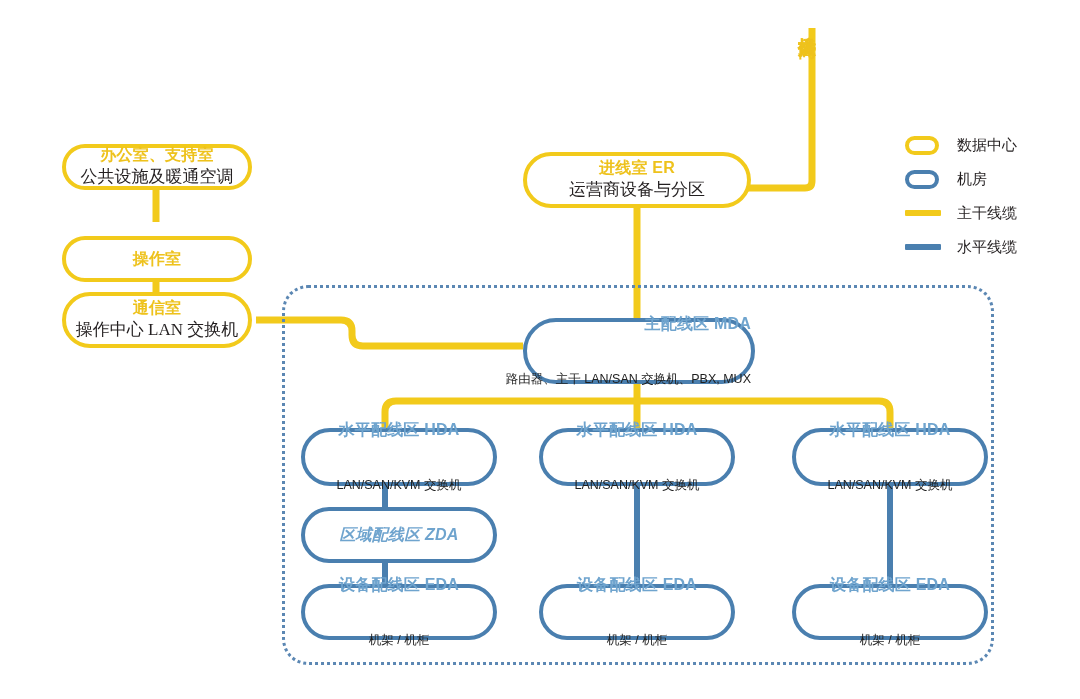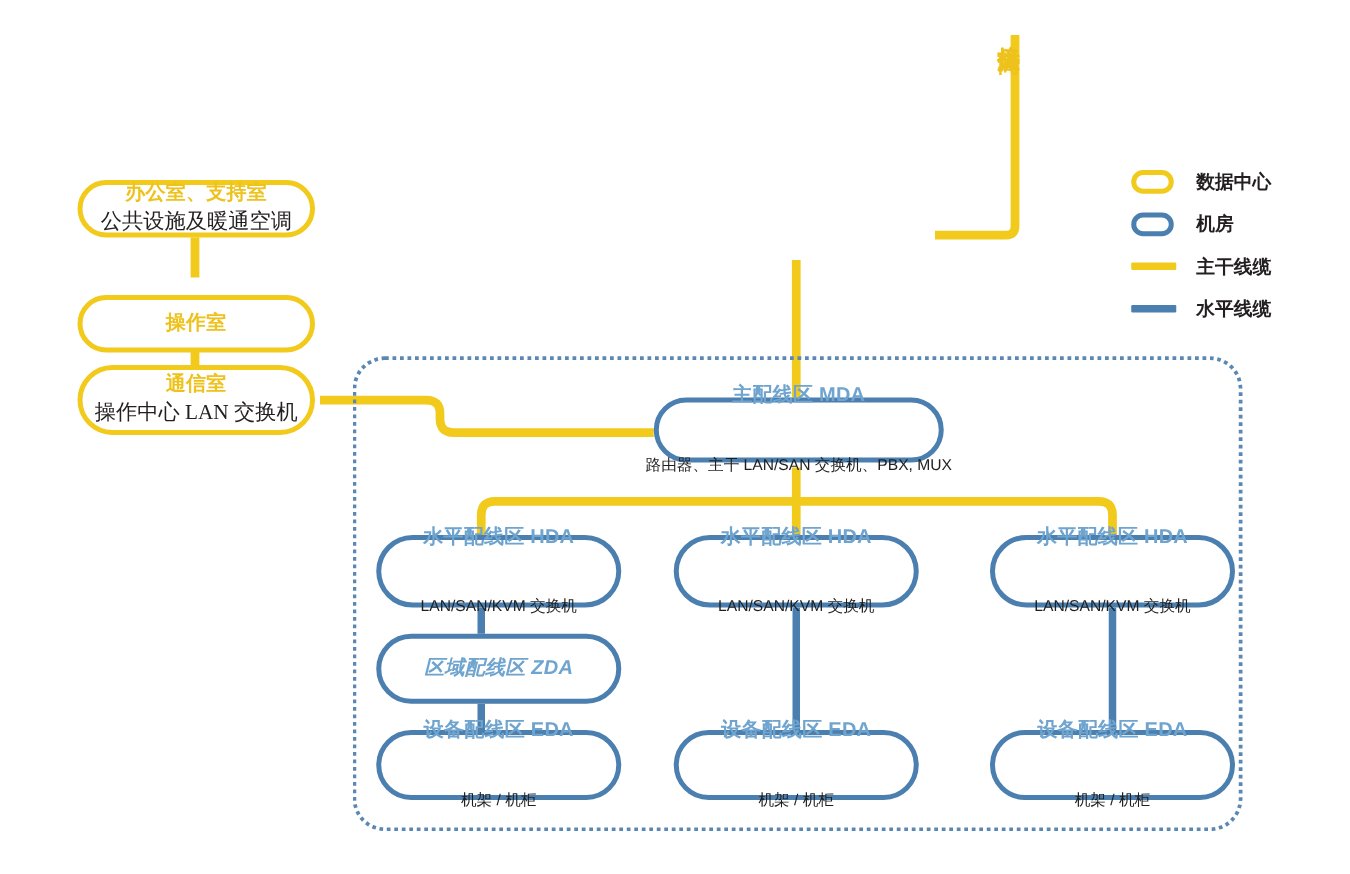--- a/index.html
+++ b/index.html
@@ -95,21 +95,21 @@
     display:flex;align-items:center;justify-content:flex-start;
     margin-right:12px;
     flex:0 0 40px;
   }
   .pill-y{width:34px;height:19px;border:4px solid #F2CA1B;border-radius:999px;box-sizing:border-box;}
   .pill-b{width:34px;height:19px;border:4px solid #4A7FAF;border-radius:999px;box-sizing:border-box;}
   .line-y{width:36px;height:6px;background:#F2CA1B;border-radius:1px;}
   .line-b{width:36px;height:6px;background:#4A7FAF;border-radius:1px;}
   .legend-txt{
     font-size:15px;
-    font-weight:bold;
+    font-weight:normal;
     color:#231f20;
     white-space:nowrap;
   }
 </style>
 </head>
 <body>
 
 <div class="stage">
 
   <svg class="svg-layer" viewBox="0 0 1080 699" xmlns="http://www.w3.org/2000/svg">
@@ -152,22 +152,26 @@
 
   <div class="node yellow" style="left:62px;top:236px;width:190px;height:46px;">
     <div class="ttl">操作室</div>
   </div>
 
   <div class="node yellow" style="left:62px;top:292px;width:190px;height:56px;font-family:Liberation Serif, serif;">
     <div class="ttl">通信室</div>
     <div class="sub">操作中心 LAN 交换机</div>
   </div>
 
-
-  <div class="node blue" style="left:523px;top:318px;width:232px;height:52px;">
+  <div class="node yellow" style="left:523px;top:152px;width:228px;height:56px;">
+    <div class="ttl">进线室 ER</div>
+    <div class="sub">运营商设备与分区</div>
+  </div>
+
+  <div class="node blue" style="left:523px;top:318px;width:232px;height:66px;align-items:flex-end;">
     <div class="ttl">主配线区 MDA</div>
     <div class="sub">路由器、主干 LAN/SAN 交换机、PBX, MUX</div>
   </div>
 
   <div class="node blue" style="left:301px;top:428px;width:196px;height:58px;">
     <div class="ttl">水平配线区 HDA</div>
     <div class="sub">LAN/SAN/KVM 交换机</div>
   </div>
 
   <div class="node blue" style="left:539px;top:428px;width:196px;height:58px;">

